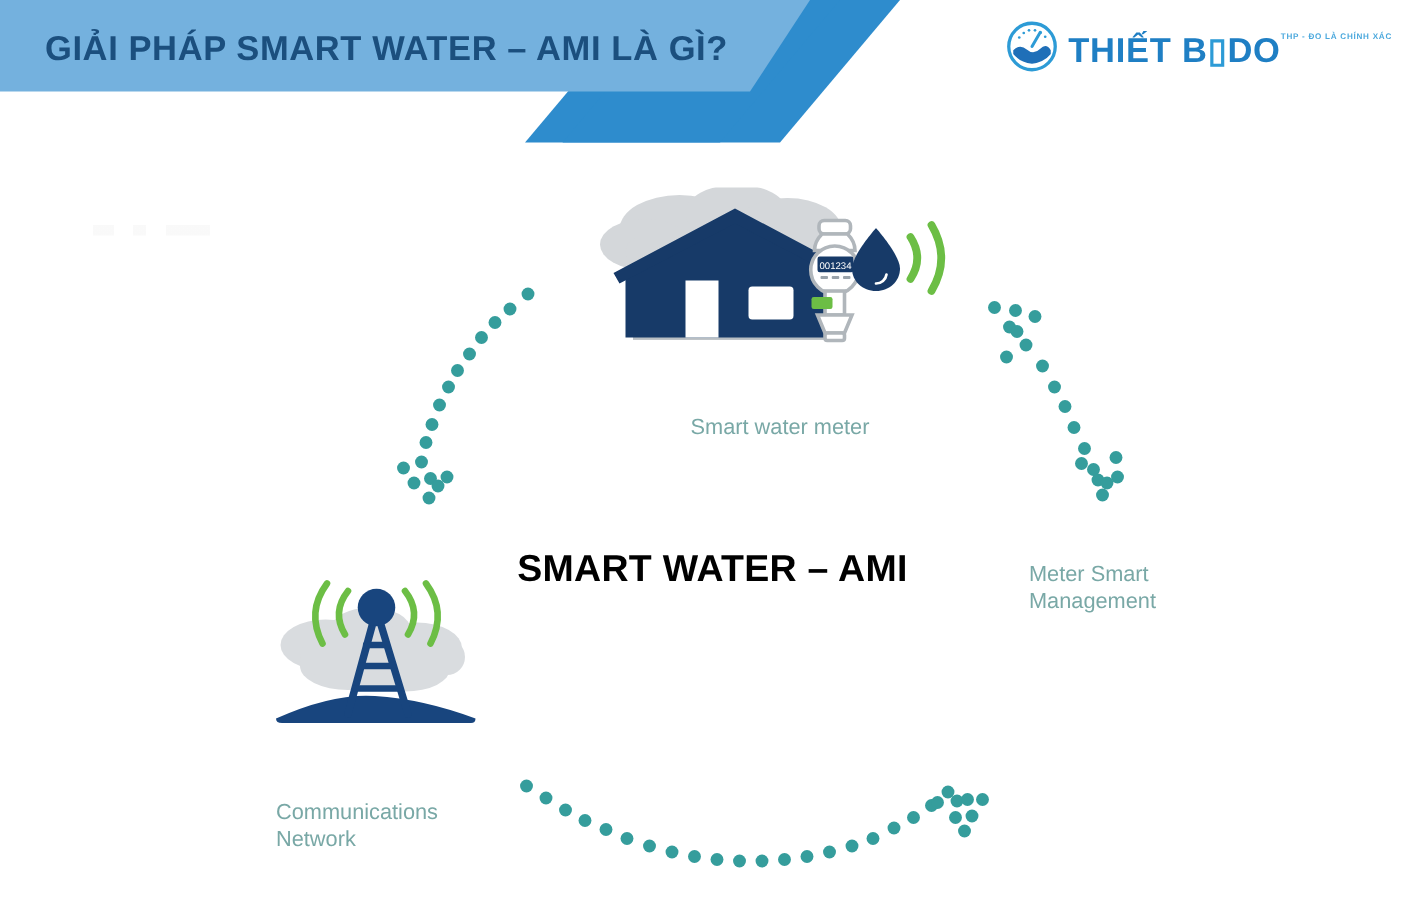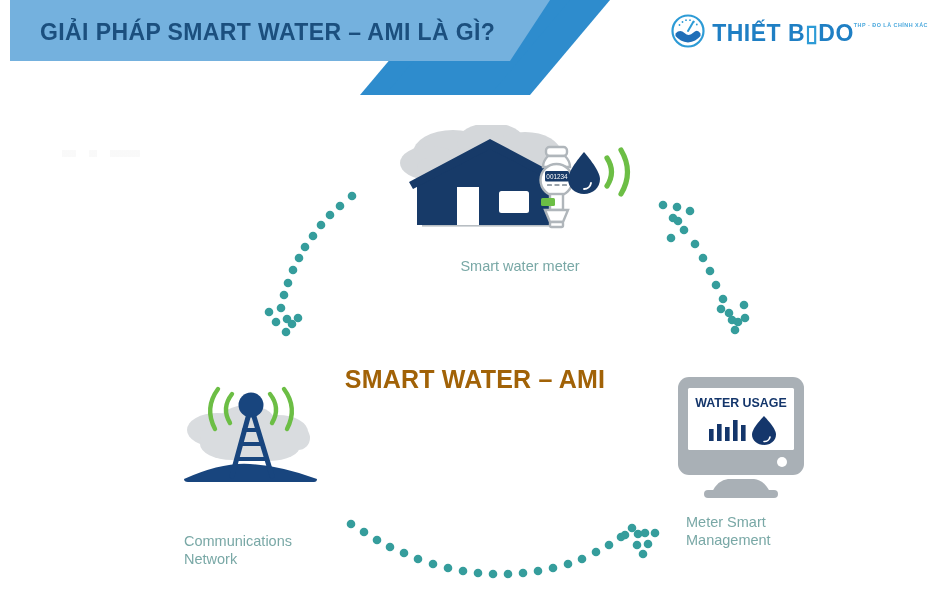--- a/index.html
+++ b/index.html
@@ -6,21 +6,21 @@
   html, body { width: 950px; height: 600px; }
   body {
     background: #ffffff;
     font-family: "Liberation Sans", sans-serif;
     position: relative;
     overflow: hidden;
   }
 
   
   #header-banner {
-    position: absolute; left: 10px; top: 0; width: 846px; height: 100px;
+    position: absolute; left: 0; top: 0; width: 846px; height: 100px;
   }
   #header-banner svg { display: block; }
   #header-title {
     position: absolute; left: 30px; top: 19px;
     font-size: 23px; font-weight: bold; letter-spacing: 0.4px;
     color: #1b4f7e;
     font-family: "Liberation Sans", sans-serif;
     white-space: nowrap;
   }
 
@@ -38,39 +38,39 @@
   #brand-logo-tagline {
     font-size: 5.4px; font-weight: bold; letter-spacing: 0.5px;
     color: #4aa8dd; white-space: nowrap; margin-top: 1px;
   }
 
   
   #center-title {
     position: absolute; left: 0; top: 365px; width: 950px;
     text-align: center;
     font-size: 25px; font-weight: bold; letter-spacing: 0.2px;
-    color: #a16207;
+    color: #000000;
     white-space: nowrap;
   }
 
   
   .node { position: absolute; }
   .node-caption {
     text-align: center;
     font-size: 14.5px;
     color: #79a8a6;
     line-height: 1.25;
     font-family: "Liberation Sans", sans-serif;
     white-space: pre-line;
   }
   #node-smart-meter { left: 395px; top: 125px; width: 250px; }
   #node-comm-network { left: 162px; top: 382px; width: 190px; }
   #node-mdm        { left: 660px; top: 372px; width: 180px; }
 
-  #node-smart-meter .node-caption { margin-top: 0; }
+  #node-smart-meter .node-caption { margin-top: 18px; }
   #node-comm-network .node-caption { text-align: left; padding-left: 22px; margin-top: 16px; }
   #node-mdm .node-caption { text-align: left; padding-left: 26px; margin-top: 2px; }
 
   
   #arc-layer { position: absolute; left: 0; top: 0; width: 950px; height: 600px; pointer-events: none; }
 
   #faint-artifact {
     position: absolute; left: 62px; top: 150px; width: 78px; height: 7px;
     opacity: 0.05; background: linear-gradient(90deg,#8a8a8a 0 18%,transparent 18% 34%,#8a8a8a 34% 45%,transparent 45% 62%,#8a8a8a 62% 100%);
   }
@@ -277,41 +277,17 @@
         <path d="M108 12 Q119 26 110 41"></path>
         <path d="M122 7 Q136 26 125 47"></path>
       </g>
     </svg>
   </span>
   <div class="node-caption">Communications
 Network</div>
 </div>
 
 <div class="node" id="node-mdm">
-  <span>
-    <svg width="180" height="135" viewBox="0 0 180 135" xmlns="http://www.w3.org/2000/svg">
-
-      <rect x="18" y="5" width="126" height="98" rx="11" fill="#a9b0b6"></rect>
-      <rect x="28" y="16" width="106" height="62" rx="1.5" fill="#ffffff"></rect>
-      <circle cx="122" cy="90" r="5" fill="#ffffff"></circle>
-
-      <path d="M52 120 Q58 108 68 107 L94 107 Q104 108 110 120 Z" fill="#a9b0b6"></path>
-      <rect x="44" y="118" width="74" height="8" rx="4" fill="#a9b0b6"></rect>
-
-      <text x="81" y="35" font-family="'Liberation Sans',sans-serif" font-size="12.4" font-weight="bold" fill="#14366b" text-anchor="middle">WATER USAGE</text>
-
-      <g fill="#14366b">
-        <rect x="49" y="57" width="4.6" height="12"></rect>
-        <rect x="57" y="52" width="4.6" height="17"></rect>
-        <rect x="65" y="55" width="4.6" height="14"></rect>
-        <rect x="73" y="48" width="4.6" height="21"></rect>
-        <rect x="81" y="53" width="4.6" height="16"></rect>
-      </g>
-
-      <path d="M104 44 C104 44 116 56 116 62.5 C116 68.5 110.5 73 104 73 C97.5 73 92 68.5 92 62.5 C92 56 104 44 104 44 Z" fill="#14366b"></path>
-      <path d="M110 65 A5.6 5.6 0 0 1 104 69.5" fill="none" stroke="#ffffff" stroke-width="1.6" stroke-linecap="round"></path>
-    </svg>
-  </span>
   <div class="node-caption">Meter Smart
 Management</div>
 </div>
 
 <div id="center-title">SMART WATER – AMI</div>
 
 </body></html>

